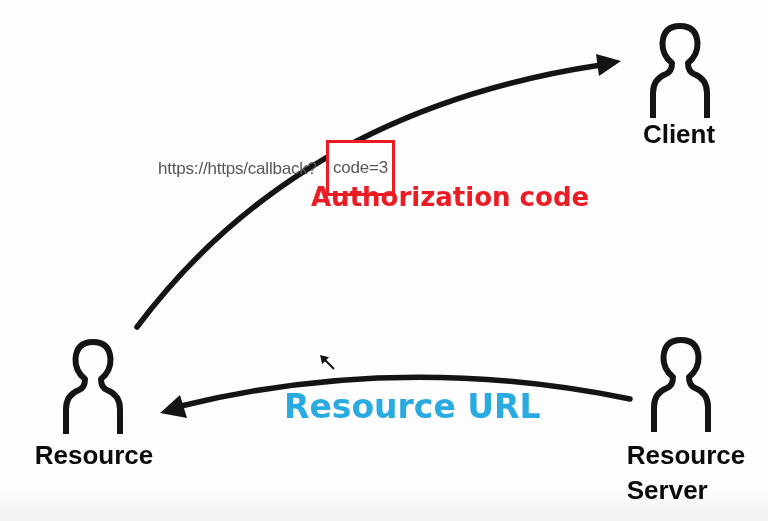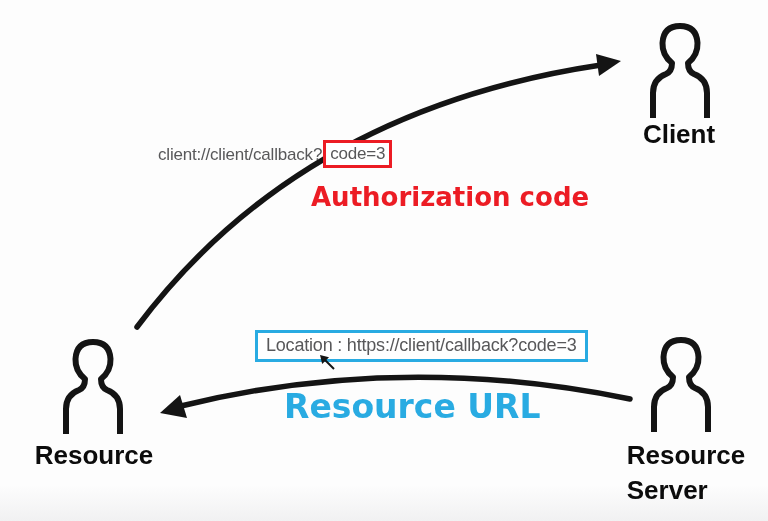--- a/index.html
+++ b/index.html
@@ -21,22 +21,22 @@
   .txt{position:absolute;z-index:2;white-space:nowrap;}
   .url-top{
     left:158px;top:141px;
     font-size:17px;letter-spacing:-0.2px;
     color:var(--url-text-gray);
   }
   .code-box{
     display:inline-block;
     border:3px solid var(--authorization-red);
     background:#fff;
-    padding:1px 4px;
-    margin-left:1px;
+    padding:15px 4px;
+    margin-left:9px;
     position:relative;top:-1px;
   }
   .auth-caption{
     left:311px;top:182px;
     font-family:"DejaVu Sans","Liberation Sans",sans-serif;
     font-weight:bold;font-size:26px;
     color:var(--authorization-red);
   }
   .location-box{
     left:255px;top:330px;
@@ -82,25 +82,24 @@
       <path d="M 137 327 Q 300 110 601 65" fill="none" stroke="var(--diagram-black)" stroke-width="5.5" stroke-linecap="round"></path>
       <path d="M 621 61 L 599 76 L 596 54 Z" fill="var(--diagram-black)"></path>
     </g>
 
     <g>
       <path d="M 630 399 Q 400 352 181 406" fill="none" stroke="var(--diagram-black)" stroke-width="5.5" stroke-linecap="round"></path>
       <path d="M 160 413 L 180 395 L 187 418 Z" fill="var(--diagram-black)"></path>
     </g>
   </svg>
 
-  <div class="txt url-top"><span>client://client/callback?</span><span class="code-box">code=3</span></div>
+  <div class="txt url-top"><span>https://https/callback?</span><span class="code-box">code=3</span></div>
 
   <div class="txt auth-caption">Authorization code</div>
 
-  <div class="txt location-box">Location : https://client/callback?code=3</div>
 
   <div class="txt redirect-caption">Resource URL</div>
 
   <svg class="cursor-svg" width="20" height="20" viewBox="0 0 20 20">
     <line x1="16" y1="16" x2="7" y2="7" stroke="var(--diagram-black)" stroke-width="2"></line>
     <path d="M 2 2 L 11 4.2 L 4.2 11 Z" fill="var(--diagram-black)"></path>
   </svg>
 
   <div class="txt actor-label lbl-client">Client</div>
 

